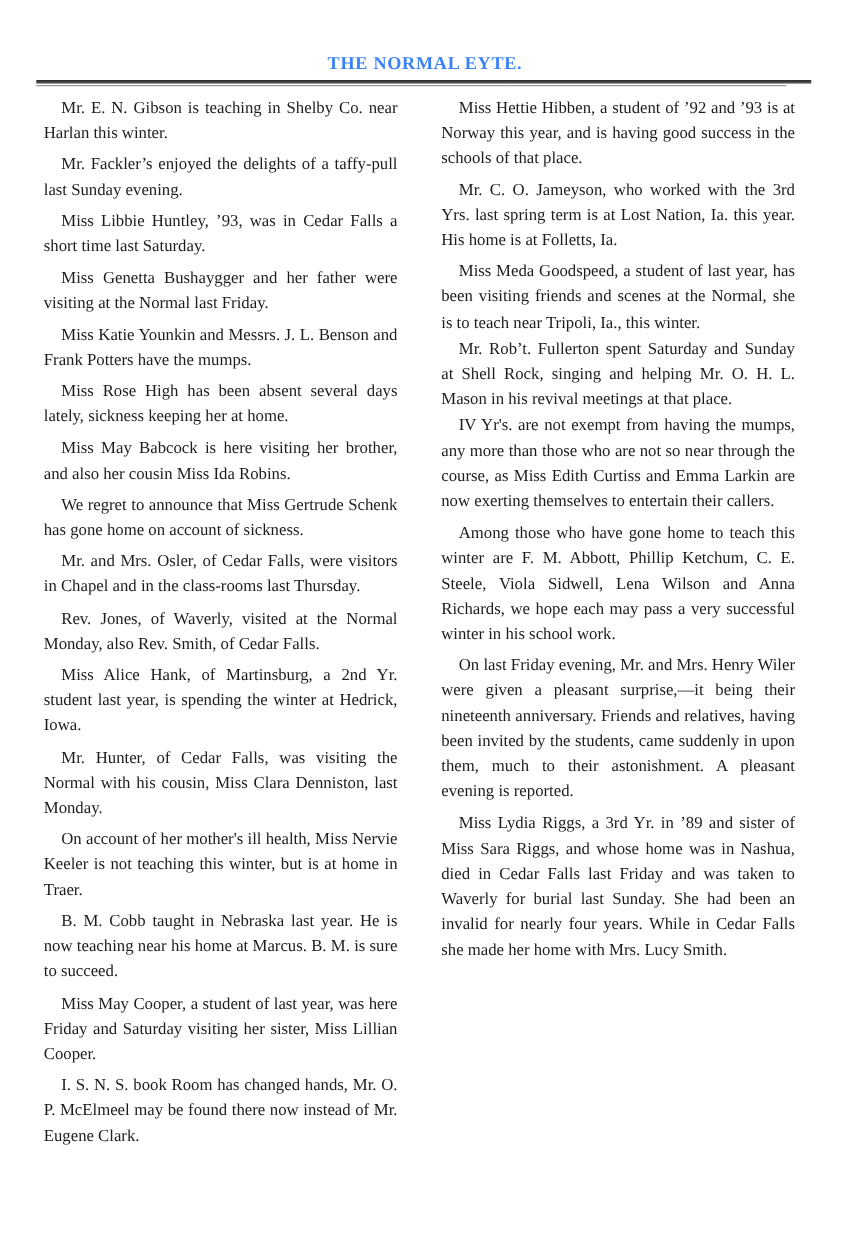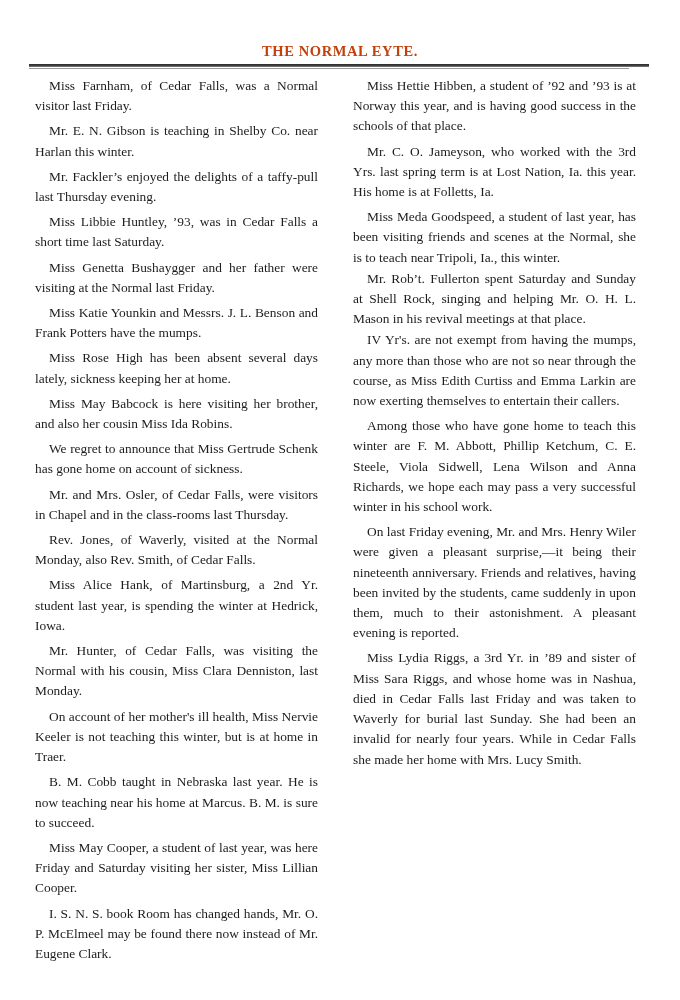--- a/index.html
+++ b/index.html
@@ -6,21 +6,21 @@
     body {
       width: 680px; height: 1000px; overflow: hidden; position: relative;
       font-family: "DejaVu Serif", "Liberation Serif", serif;
       color: #1c1c1c;
     }
     .header {
       position: absolute; top: 43px; left: 0; width: 680px;
       text-align: center;
       font-family: "Liberation Serif", serif;
       font-weight: bold; font-size: 14.5px; letter-spacing: 0.6px;
-      color: #c2410c;
+      color: #3b82f6;
     }
     .rule {
       position: absolute; top: 64px; left: 29px; width: 620px; height: 3px;
       background: linear-gradient(#2a2a2a, #444 60%, #888);
     }
     .rule-thin {
       position: absolute; top: 68px; left: 29px; width: 600px; height: 1px;
       background: #9a9a9a;
     }
     .col {
@@ -39,23 +39,22 @@
     .para.tight { margin-bottom: 1px; }
   </style>
 </head>
 <body>
 
 <div class="header">THE NORMAL EYTE.</div>
 <div class="rule"></div>
 <div class="rule-thin"></div>
 
 <div class="col left">
-  <p class="para">Miss Farnham, of Cedar Falls, was a Normal visitor last Friday.</p>
   <p class="para">Mr. E. N. Gibson is teaching in Shelby Co. near Harlan this winter.</p>
-  <p class="para">Mr. Fackler’s enjoyed the delights of a taffy-pull last Thursday evening.</p>
+  <p class="para">Mr. Fackler’s enjoyed the delights of a taffy-pull last Sunday evening.</p>
   <p class="para">Miss Libbie Huntley, ’93, was in Cedar Falls a short time last Saturday.</p>
   <p class="para">Miss Genetta Bushaygger and her father were visiting at the Normal last Friday.</p>
   <p class="para">Miss Katie Younkin and Messrs. J. L. Benson and Frank Potters have the mumps.</p>
   <p class="para">Miss Rose High has been absent several days lately, sickness keeping her at home.</p>
   <p class="para">Miss May Babcock is here visiting her brother, and also her cousin Miss Ida Robins.</p>
   <p class="para">We regret to announce that Miss Gertrude Schenk has gone home on account of sickness.</p>
   <p class="para">Mr. and Mrs. Osler, of Cedar Falls, were visitors in Chapel and in the class-rooms last Thursday.</p>
   <p class="para">Rev. Jones, of Waverly, visited at the Normal Monday, also Rev. Smith, of Cedar Falls.</p>
   <p class="para">Miss Alice Hank, of Martinsburg, a 2nd Yr. student last year, is spending the winter at Hedrick, Iowa.</p>
   <p class="para">Mr. Hunter, of Cedar Falls, was visiting the Normal with his cousin, Miss Clara Denniston, last Monday.</p>

